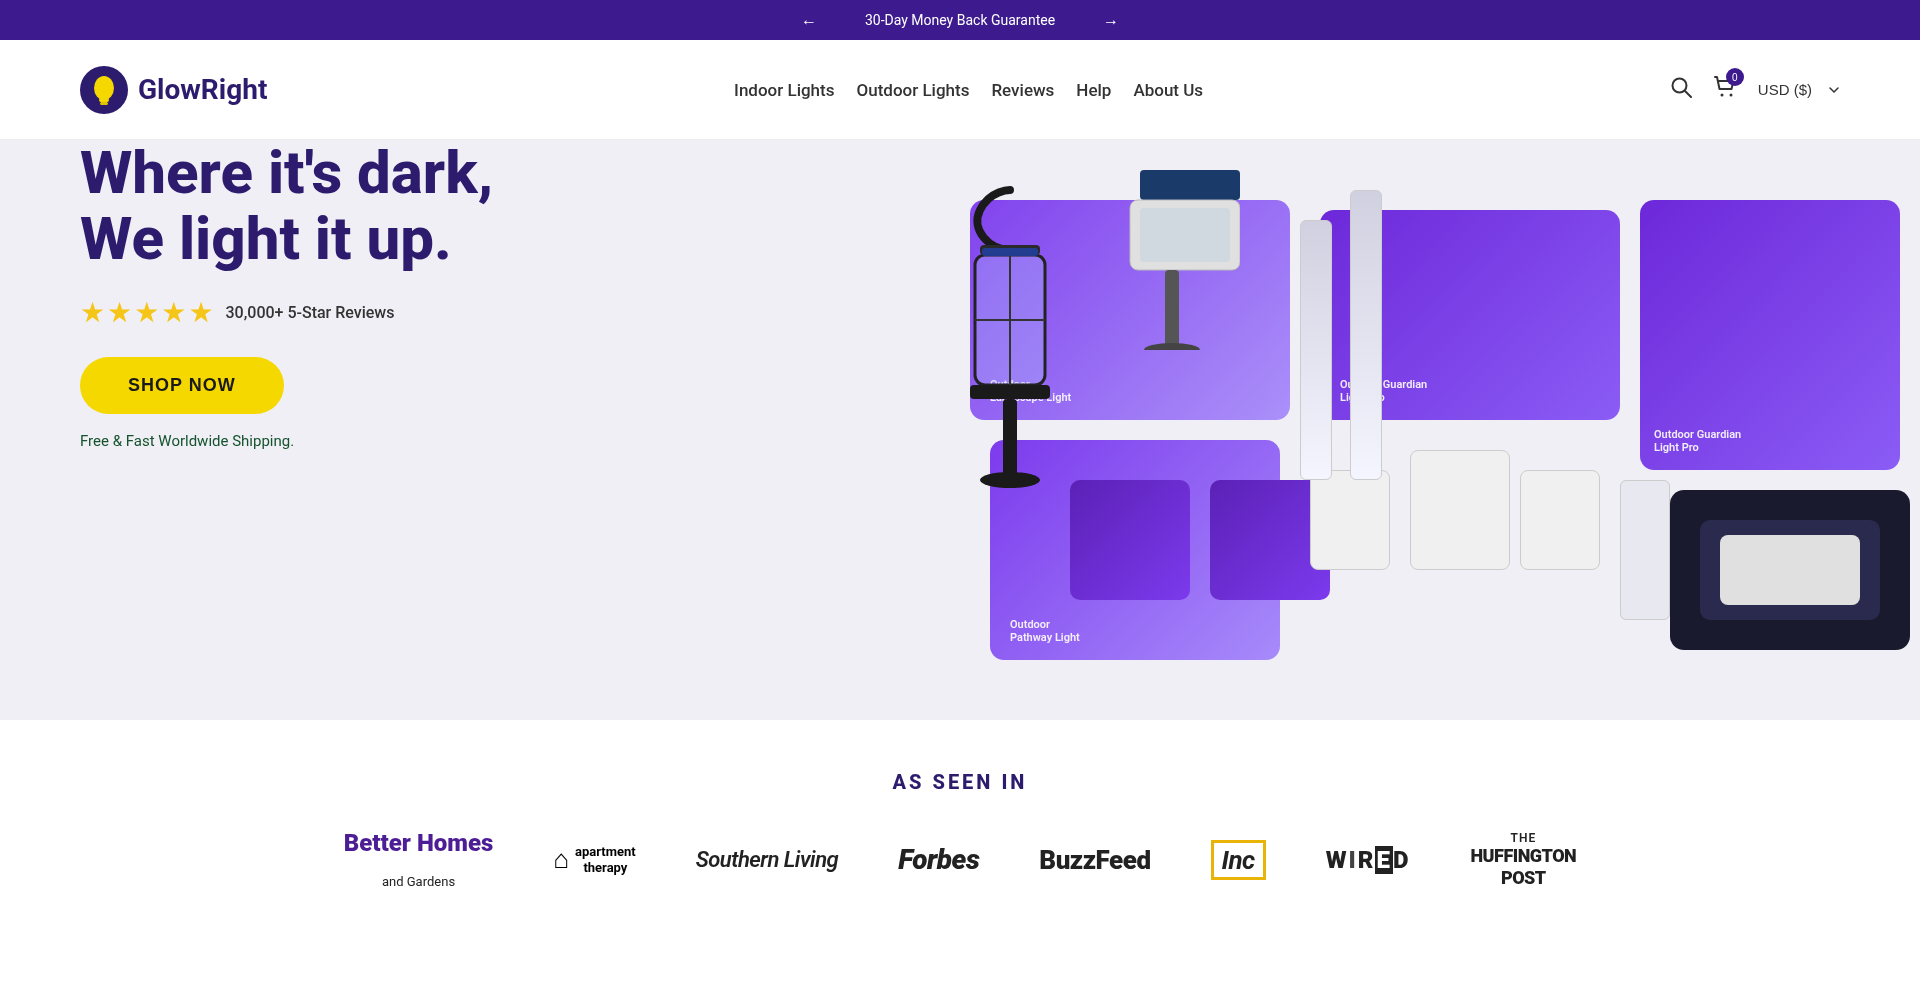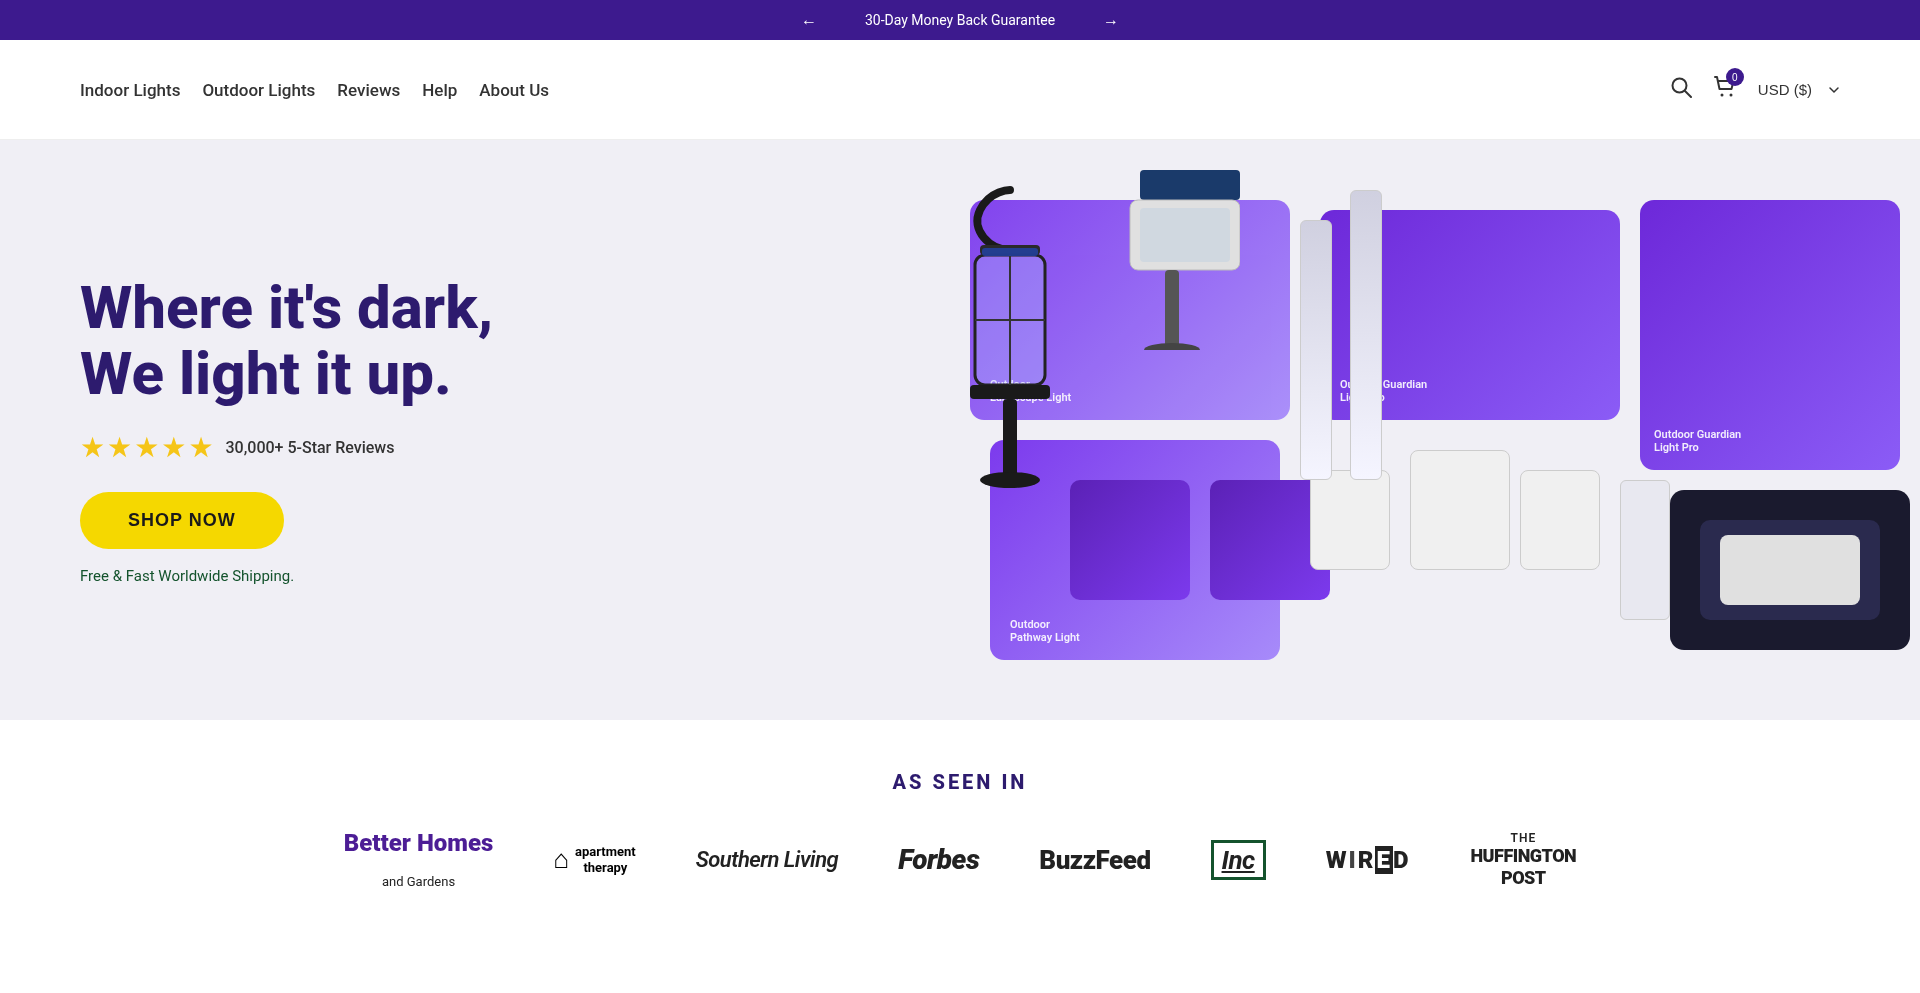--- a/index.html
+++ b/index.html
@@ -99,21 +99,20 @@
       display: flex;
       align-items: center;
       gap: 16px;
       font-weight: 500;
     }
 
     
     .hero {
       background: #f0eff5;
       display: flex;
-      align-items: center;
       min-height: 580px;
       padding: 0 80px;
       position: relative;
       overflow: hidden;
     }
     .hero-content {
       max-width: 500px;
       z-index: 2;
     }
     .hero-title {
@@ -178,21 +177,21 @@
       flex-wrap: wrap;
     }
     .media-logo {
       font-size: 22px;
       font-weight: 700;
       color: #222;
       letter-spacing: -0.5px;
     }
     .media-logo.forbes { font-size: 28px; font-style: italic; font-weight: 900; }
     .media-logo.buzzfeed { font-size: 26px; font-weight: 900; }
-    .media-logo.inc { font-size: 26px; font-style: italic; border: 3px solid #14532d; padding: 2px 8px; text-decoration: underline; }
+    .media-logo.inc { font-size: 26px; font-style: italic; border: 3px solid #eab308; padding: 2px 8px; }
     .media-logo.wired { font-size: 24px; font-weight: 900; letter-spacing: 2px; }
     .media-logo.huffpost { font-size: 16px; font-weight: 700; line-height: 1.2; text-align: center; }
     .better-homes {
       display: flex;
       flex-direction: column;
       align-items: center;
       line-height: 1.1;
     }
     .better-homes .bh-main { font-size: 24px; font-weight: 900; color: #4c1d95; }
     .better-homes .bh-sub { font-size: 13px; color: #222; margin-top: 19px; }
@@ -220,20 +219,30 @@
 </head>
 <body>
 
 <div class="top-banner">
   <button class="arrow-btn">←</button>
   <span>30-Day Money Back Guarantee</span>
   <button class="arrow-btn">→</button>
 </div>
 
 <header class="header">
+  <a class="logo-area" href="#">
+
+    <svg class="logo-icon" viewBox="0 0 48 48" fill="none" xmlns="http://www.w3.org/2000/svg">
+      <circle cx="24" cy="24" r="24" fill="#2d1b6e"></circle>
+      <ellipse cx="24" cy="22" rx="10" ry="12" fill="#f5d800"></ellipse>
+      <rect x="19" y="32" width="10" height="4" rx="2" fill="#f5d800"></rect>
+      <rect x="20" y="36" width="8" height="3" rx="1.5" fill="#e0c200"></rect>
+    </svg>
+    <span class="logo-text">GlowRight</span>
+  </a>
 
   <nav>
     <ul class="nav-links">
       <li><a href="#">Indoor Lights</a></li>
       <li><a href="#">Outdoor Lights</a></li>
       <li><a href="#">Reviews</a></li>
       <li><a href="#">Help</a></li>
       <li><a href="#">About Us</a></li>
     </ul>
   </nav>

